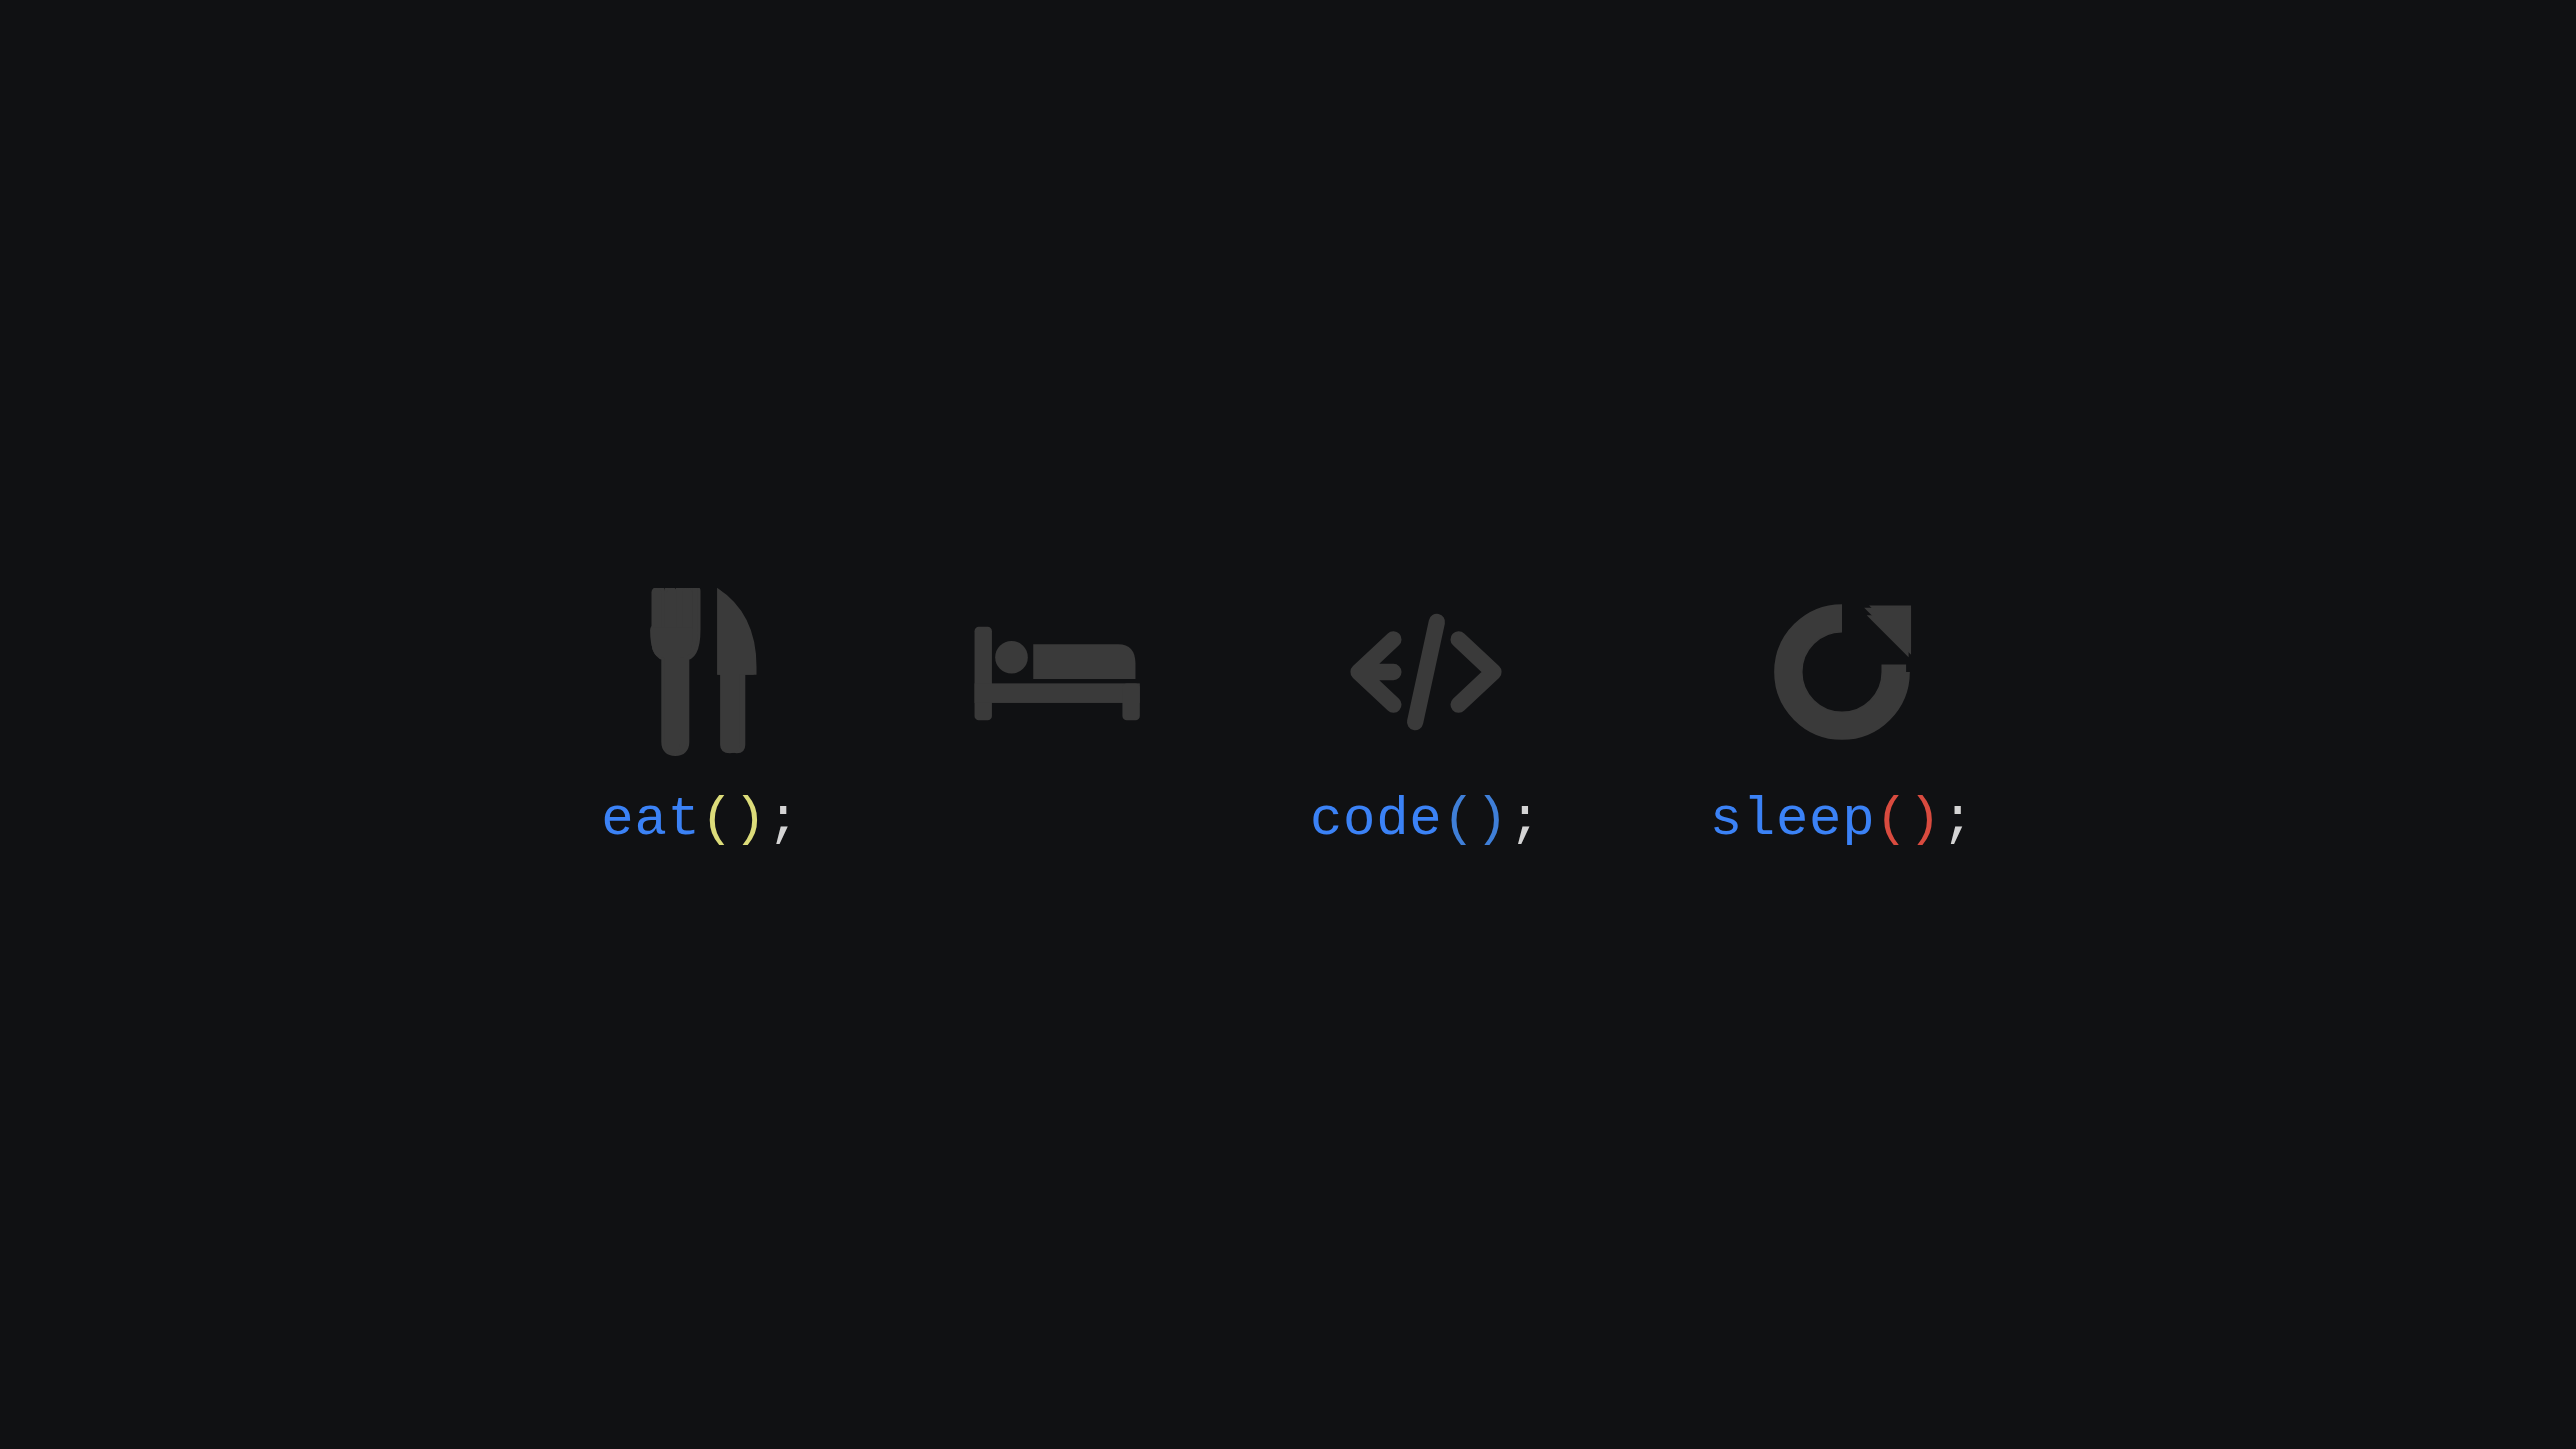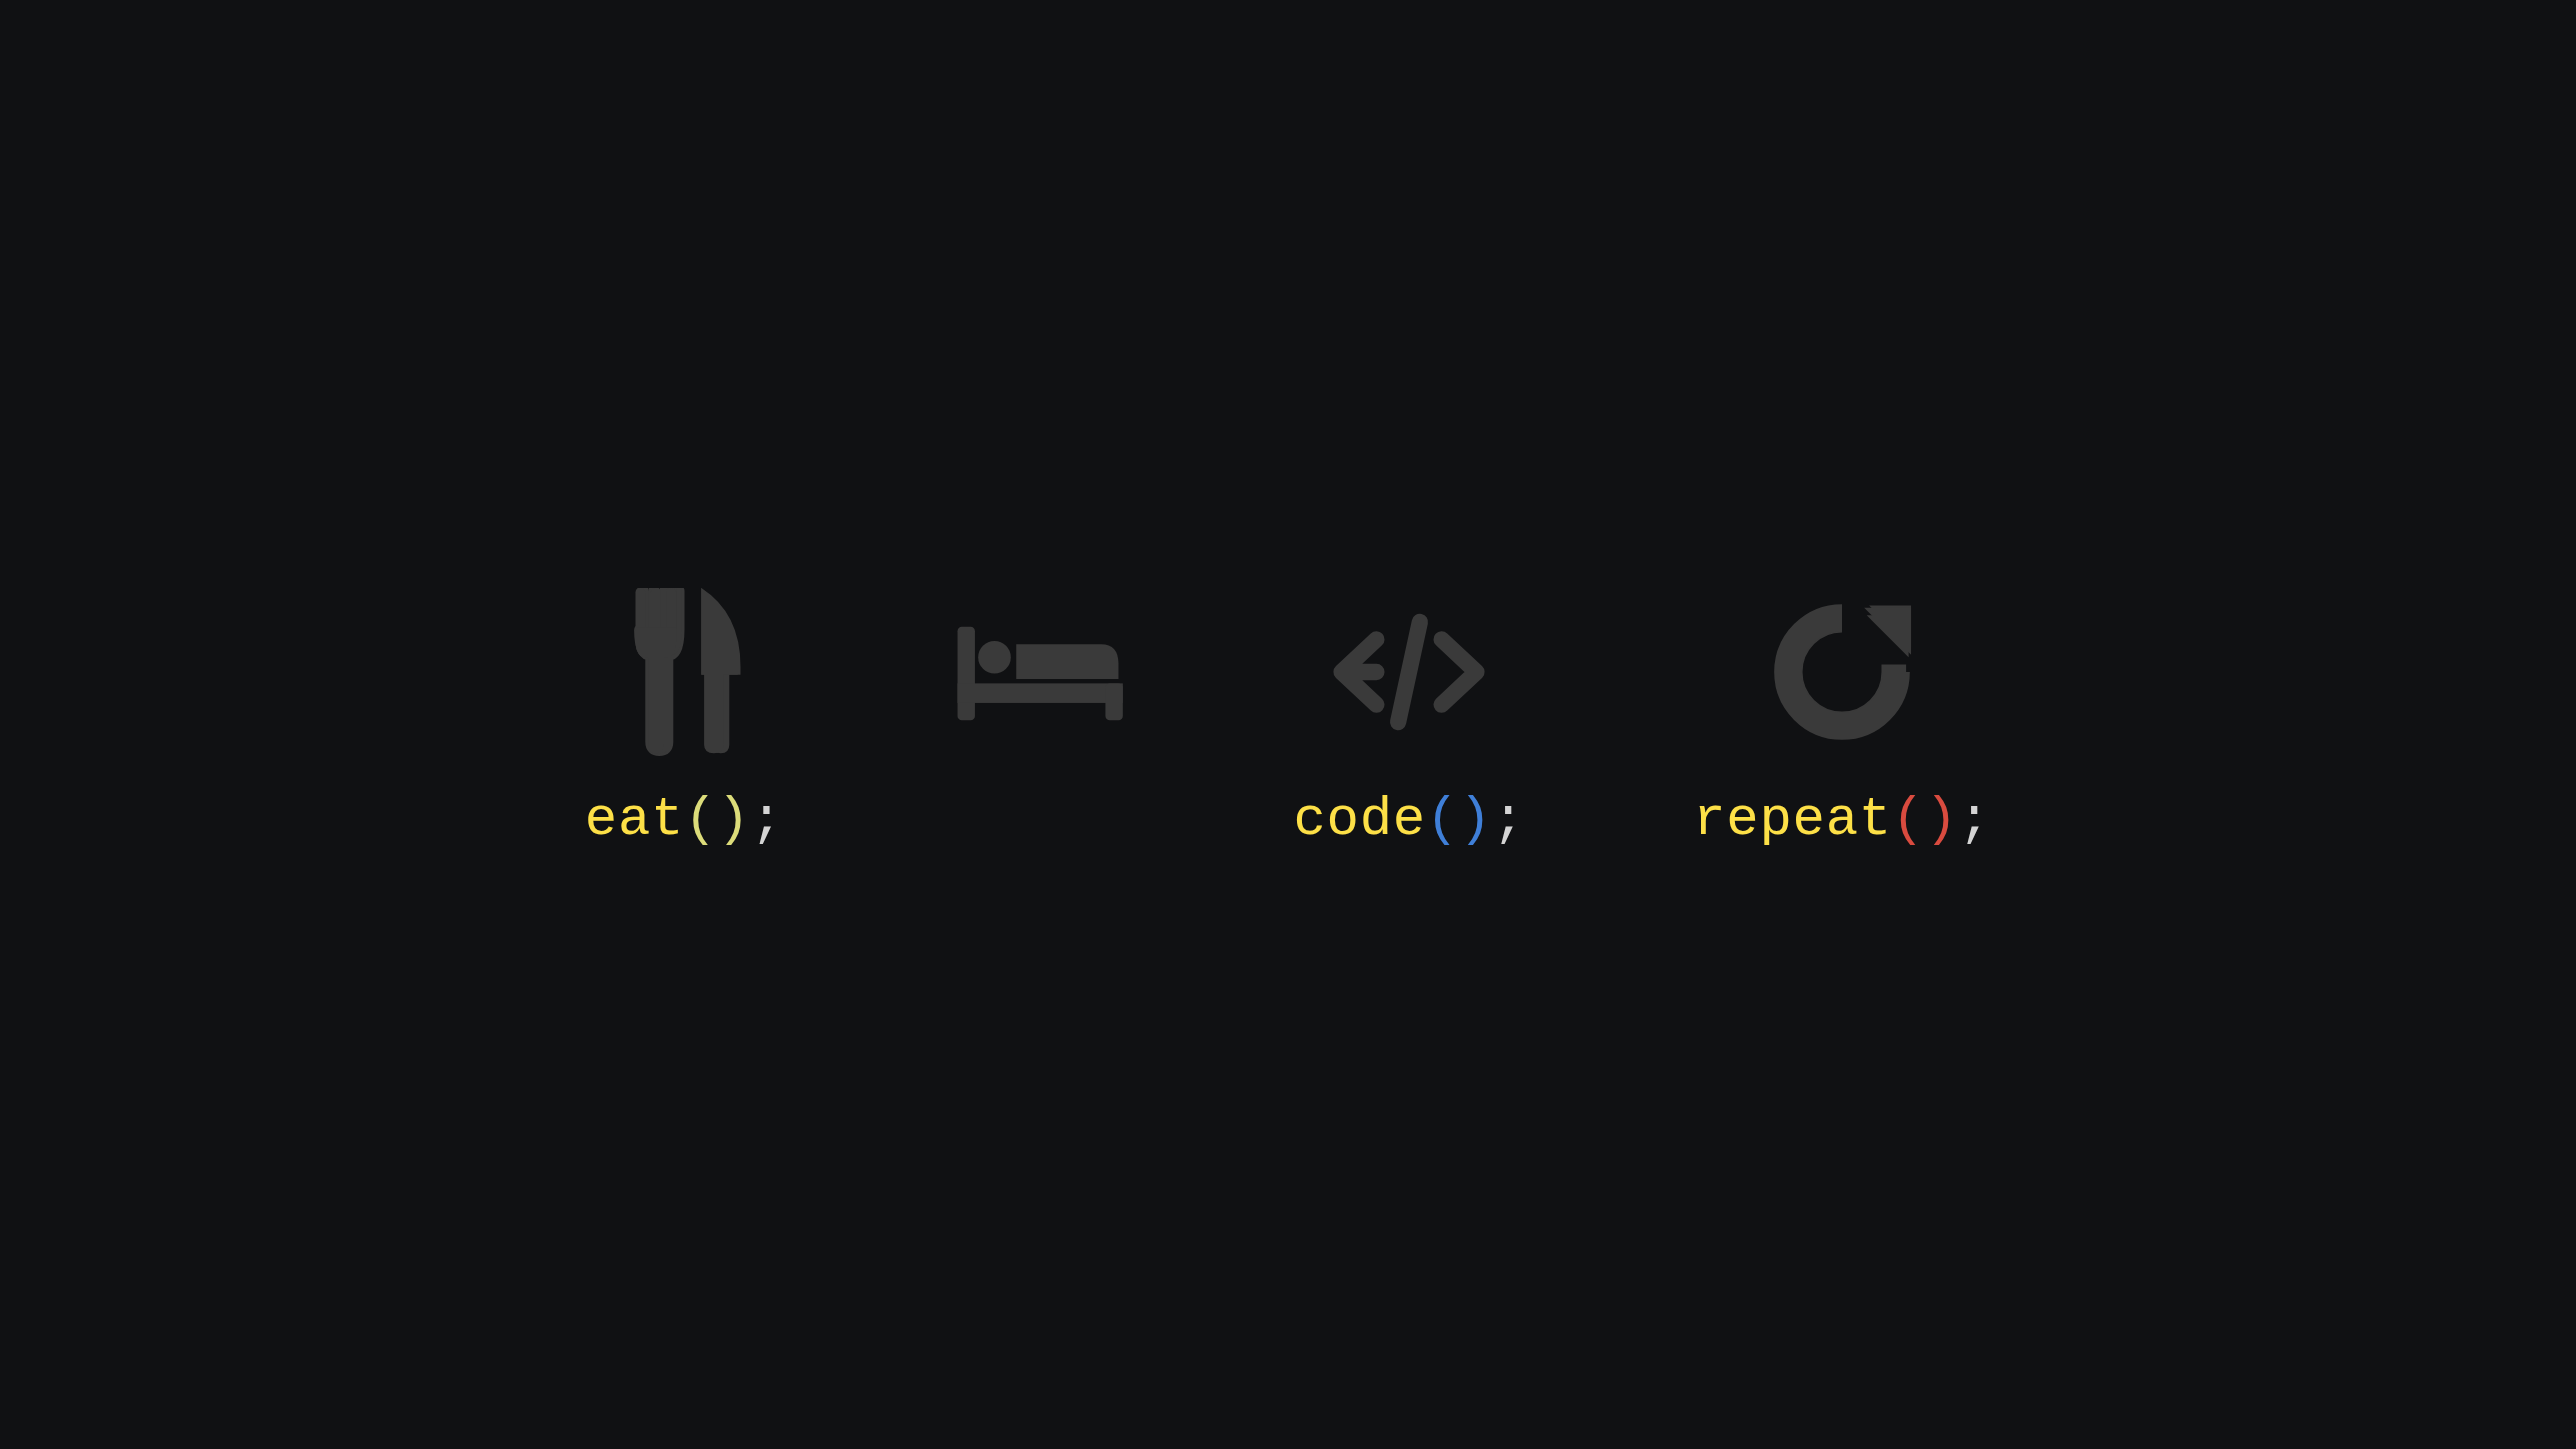--- a/index.html
+++ b/index.html
@@ -37,21 +37,21 @@
     }
     .icon-box svg {
       fill: #3a3a3a;
     }
     .label {
       font-size: 54px;
       white-space: nowrap;
       letter-spacing: 0.7px;
     }
     .fn-name {
-      color: #fde047;
+      color: #3b82f6;
     }
     .parens {
       font-weight: normal;
     }
     .semi {
       color: #d4d4d4;
     }
   </style>
 </head>
 <body>
@@ -109,18 +109,18 @@
     <div class="icon-box">
       <svg width="148" height="148" viewBox="0 0 120 120">
         <path d="M 60 18 A 42 42 0 1 0 102 60 L 102 54" stroke="#3a3a3a" stroke-width="20" fill="none"></path>
         <path d="M 80 14 L 114 14 L 114 48 Z" fill="#3a3a3a"></path>
         <path d="M 60 16 A 44 44 0 1 0 104 60" stroke="#3a3a3a" stroke-width="22" fill="none" stroke-linecap="butt"></path>
         <path d="M 82 6 L 116 40 L 116 6 Z" fill="#3a3a3a"></path>
         <path d="M 78 8 L 116 8 L 116 46 Z" fill="#3a3a3a"></path>
       </svg>
     </div>
     <div class="label">
-      <span class="fn-name">repeat</span><span class="parens" style="color:#d94b3f">()</span><span class="semi">;</span>
+      <span class="fn-name">sleep</span><span class="parens" style="color:#d94b3f">()</span><span class="semi">;</span>
     </div>
   </div>
 
 </div>
 
 
 </body></html>

